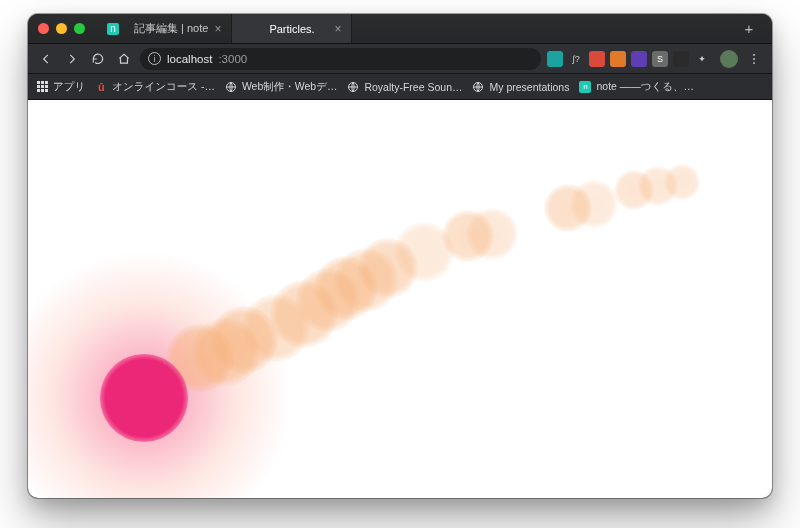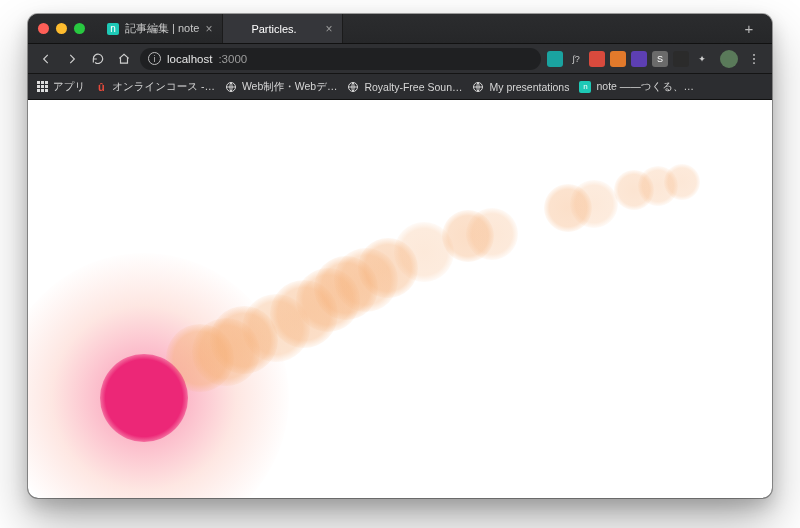--- a/index.html
+++ b/index.html
@@ -45,21 +45,21 @@
     display:flex; align-items:center; gap:6px;
     padding:0 10px; height:100%;
     color:#c9c9c9; font-size:11px;
     border-right:1px solid #1b1b1b;
     min-width:120px; max-width:150px;
     cursor:pointer;
   }
   .tab.active { background:#35363a; color:#fff; }
   .tab .fav { width:12px; height:12px; display:inline-flex; align-items:center; justify-content:center; font-size:10px; }
   .tab .fav.note{ background:#1ec9b6; border-radius:2px; color:#fff;}
-  .tab .title{ flex:1; white-space:nowrap; overflow:hidden; text-overflow:ellipsis; }
+  .tab .title{ flex:1; white-space:nowrap; overflow:hidden; text-overflow:ellipsis;margin-left:9px; }
   .tab .x{ color:#9b9b9b; font-size:12px; }
   .newtab{ width:26px; display:flex; align-items:center; justify-content:center; color:#bbb; font-size:15px; cursor:pointer;}
   .toolbar{
     height:30px;
     background:#2f3033;
     display:flex; align-items:center;
     padding:0 8px; gap:6px;
     color:#cfcfcf;
     border-bottom:1px solid #141414;
   }

